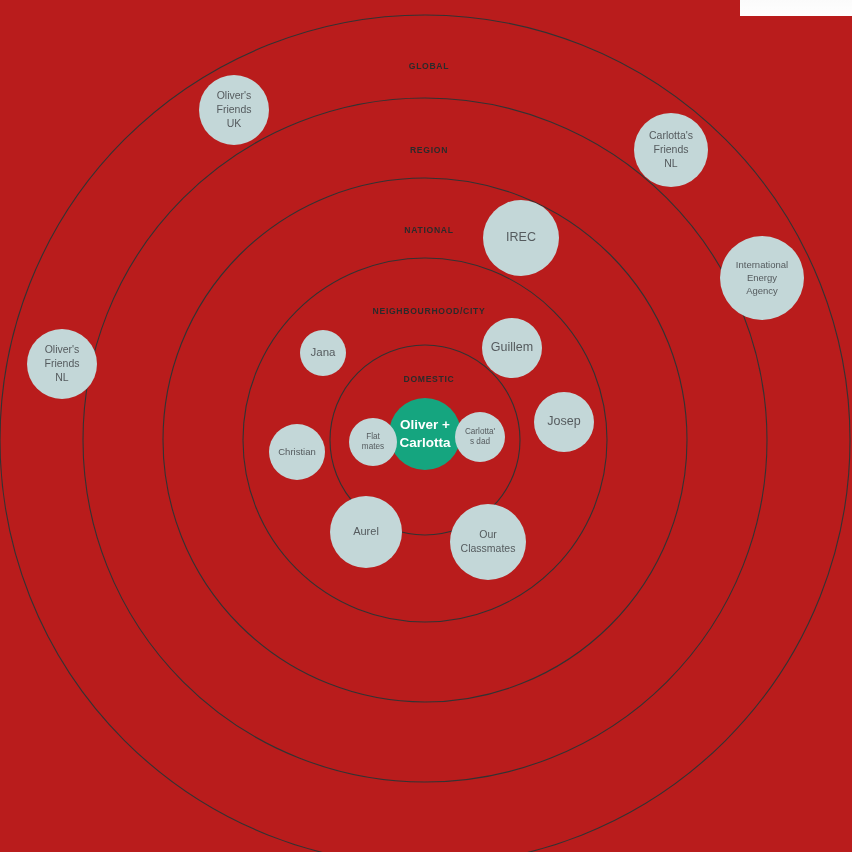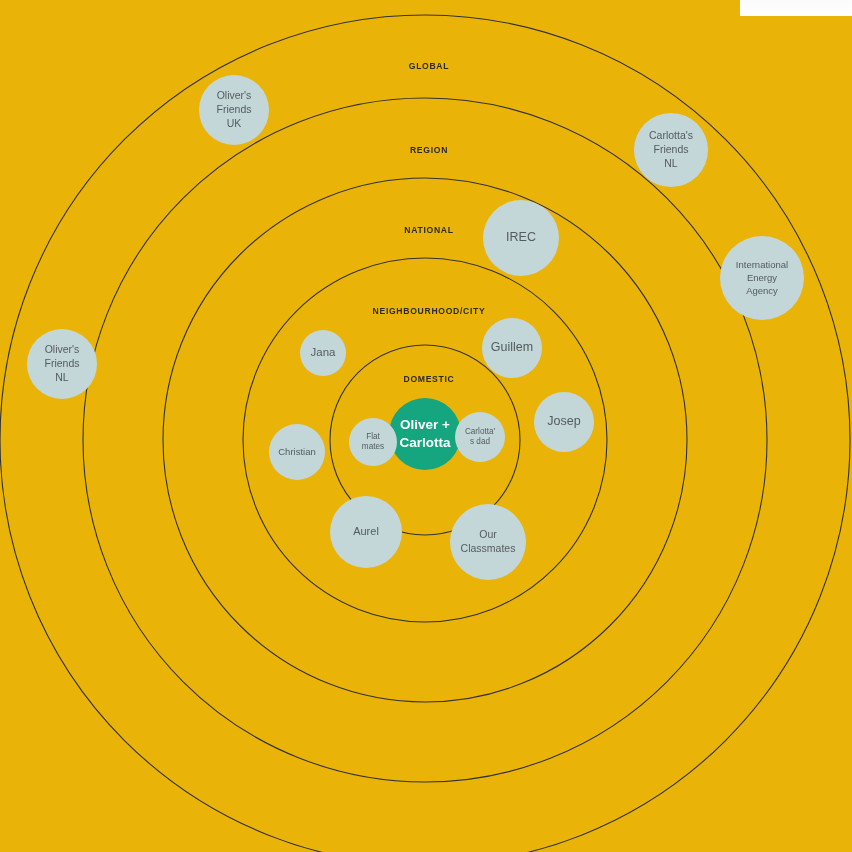--- a/index.html
+++ b/index.html
@@ -11,21 +11,21 @@
   body {
     width: 852px;
     height: 852px;
     overflow: hidden;
     font-family: "Liberation Sans", "DejaVu Sans", sans-serif;
   }
   #canvas {
     position: relative;
     width: 852px;
     height: 852px;
-    background: #eab308;
+    background: #b91c1c;
   }
   #diagram-svg {
     position: absolute;
     top: 0;
     left: 0;
     width: 852px;
     height: 852px;
     display: block;
   }
   .ring-circle {

